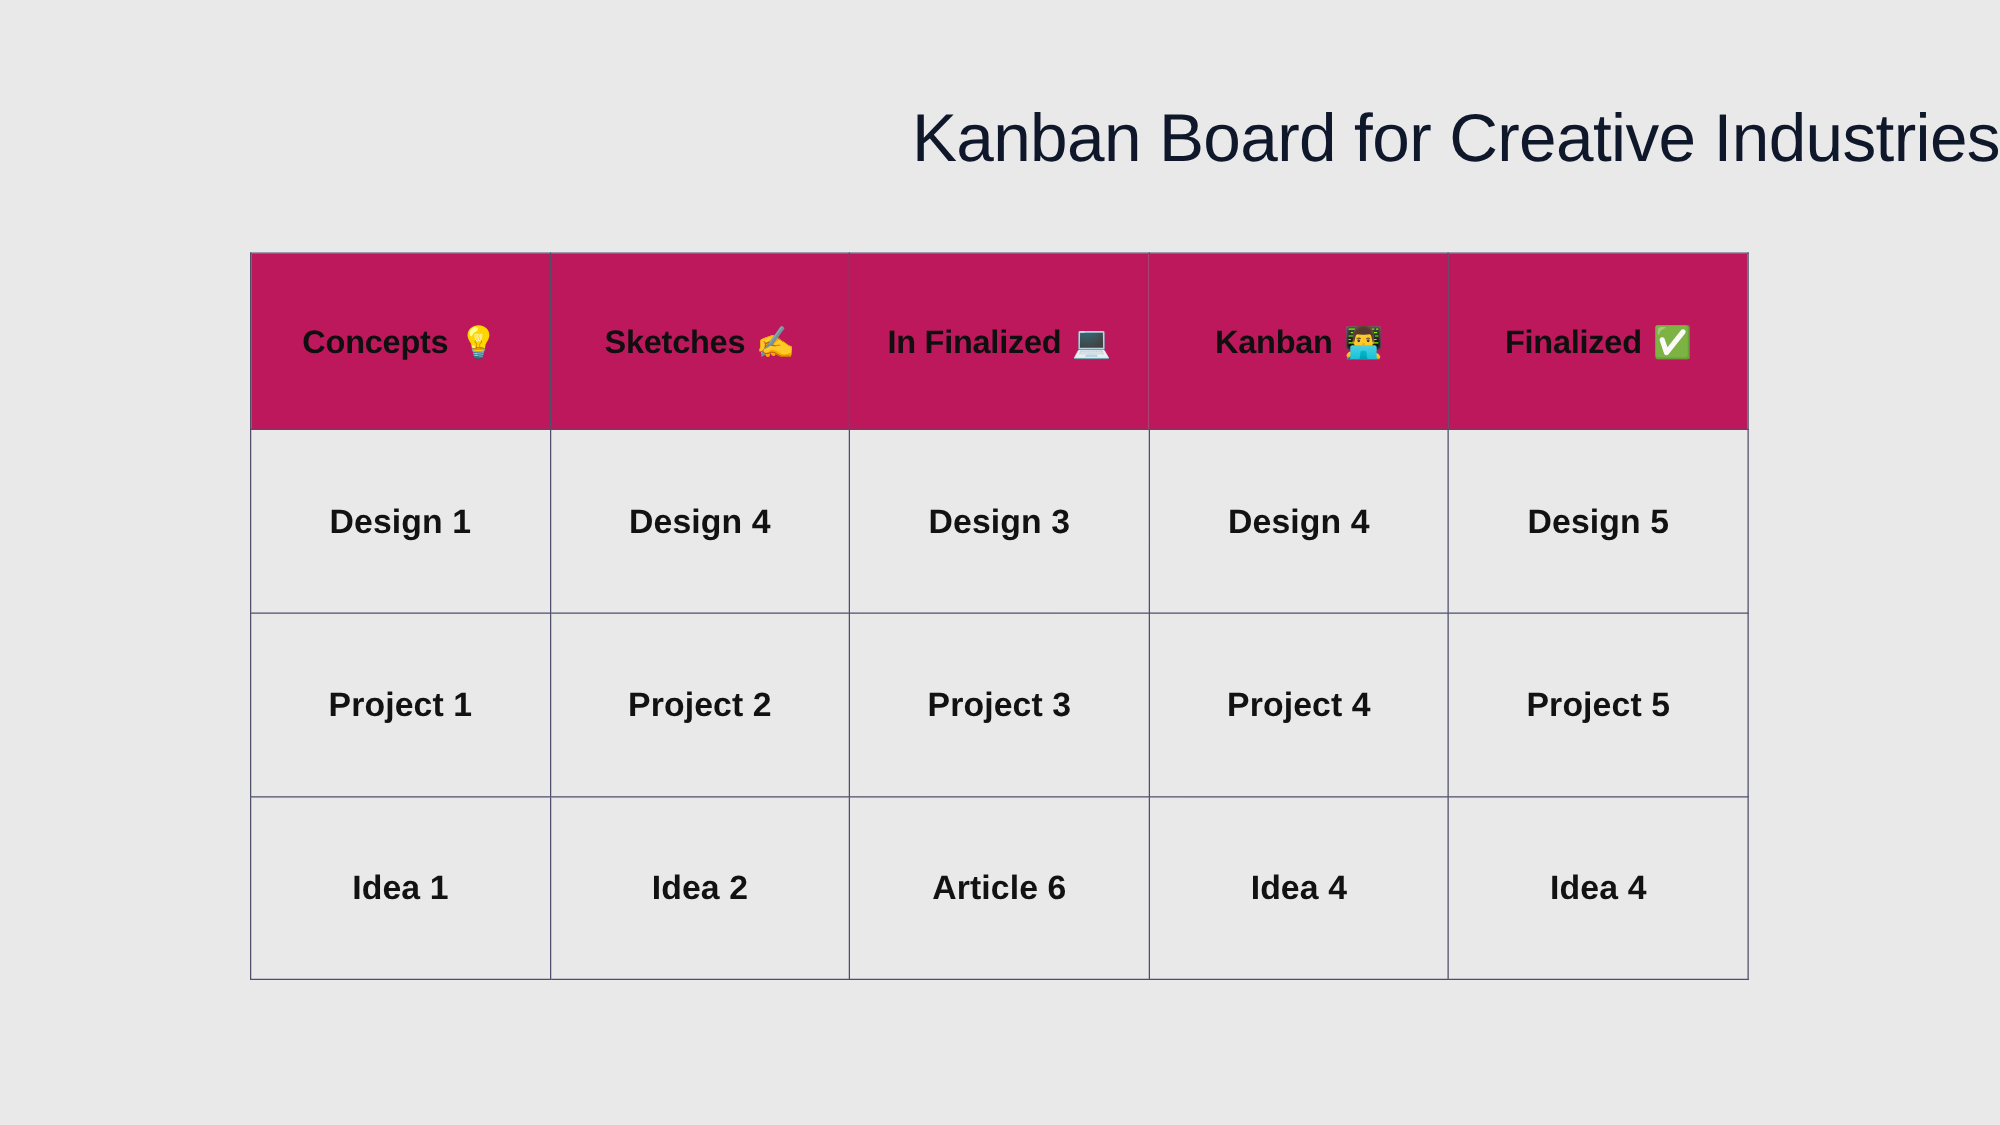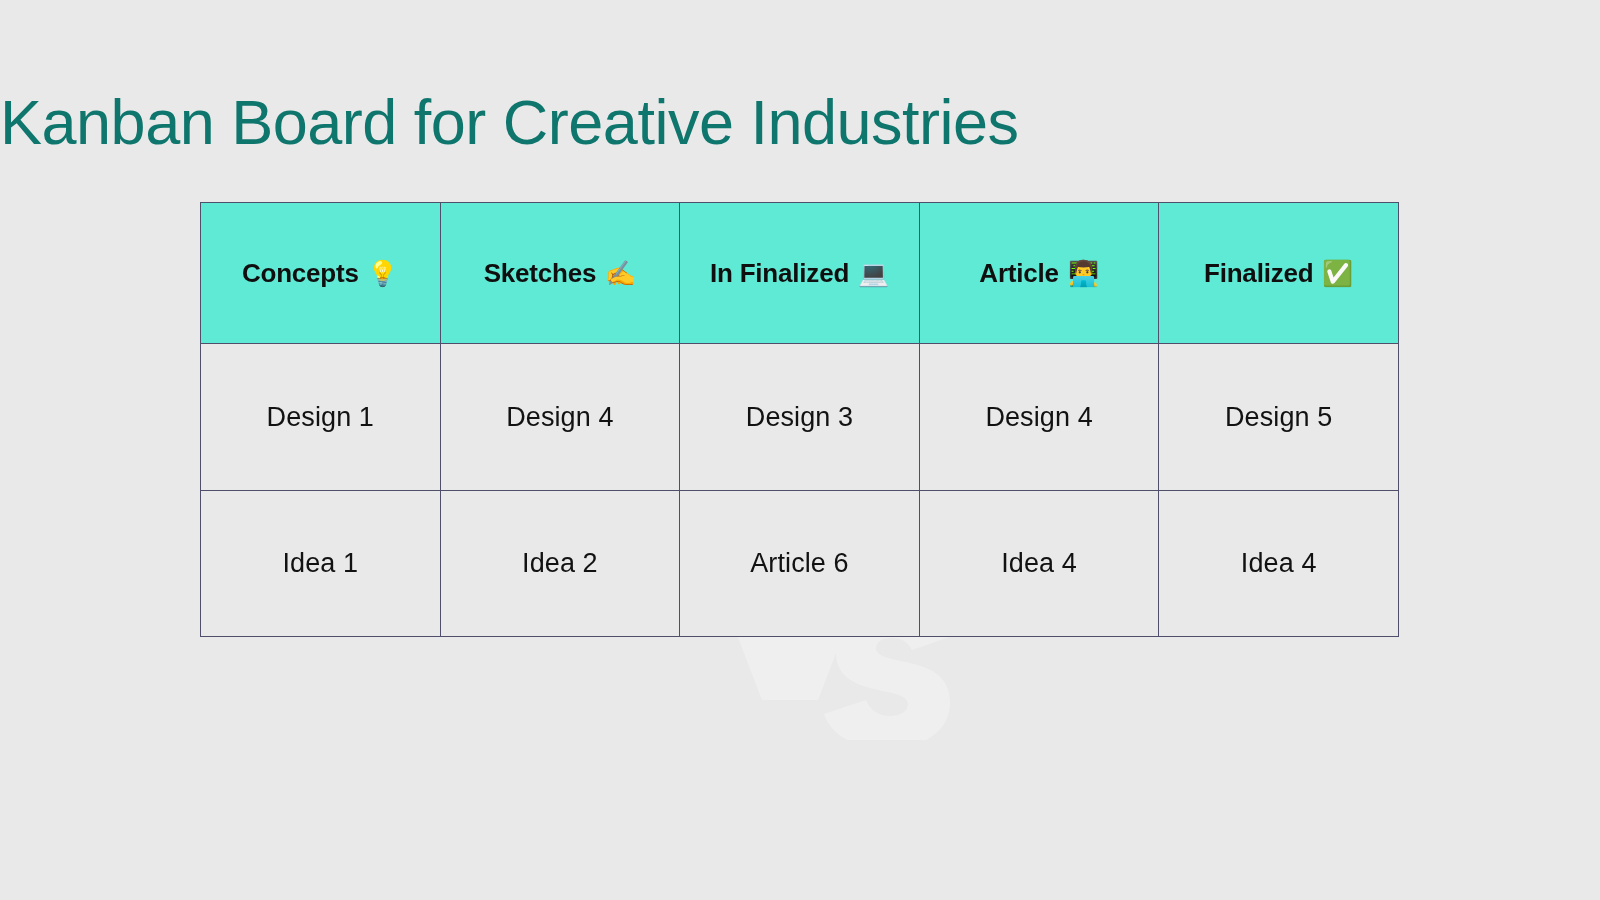--- a/index.html
+++ b/index.html
@@ -20,25 +20,25 @@
     width: 1600px;
     height: 900px;
     box-sizing: border-box;
   }
 
   .page-title {
     position: absolute;
     top: 46px;
     left: 0;
     width: 1600px;
-    text-align: left;
-    font-size: 63px;
+    text-align: right;
+    font-size: 54px;
     font-weight: 400;
     letter-spacing: -0.5px;
-    color: #0f766e;
+    color: #0f172a;
     line-height: 1.1;
     white-space: nowrap;
   }
 
   
   .watermark {
     position: absolute;
     left: 640px;
     top: 400px;
     width: 320px;
@@ -60,21 +60,21 @@
   .board col { width: 239.6px; }
 
   .board th,
   .board td {
     border: 1px solid #4f4f6b;
     padding: 0;
     margin: 0;
   }
 
   .board thead th {
-    background: #5eead4;
+    background: #be185d;
     height: 140px;
     text-align: center;
     vertical-align: middle;
     color: #100f10;
     font-size: 26px;
     font-weight: bold;
     letter-spacing: -0.2px;
     white-space: nowrap;
   }
 
@@ -92,21 +92,21 @@
     font-family: "DejaVu Sans", sans-serif;
   }
 
   .board tbody td {
     background: #eae9e9;
     height: 146px;
     text-align: center;
     vertical-align: middle;
     color: #121212;
     font-size: 27px;
-    font-weight: 400;
+    font-weight: 700;
     letter-spacing: 0.1px;
     white-space: nowrap;
   }
   .board tbody tr:last-child td { height: 145px; margin-left: 48px; }
 </style>
 </head>
 <body>
 
 <div class="page">
 
@@ -144,41 +144,48 @@
           </span>
         </th>
         <th>
           <span class="hdr-inner">
             <span class="hdr-label">In Finalized</span>
             <span class="hdr-emoji">💻</span>
           </span>
         </th>
         <th>
           <span class="hdr-inner">
-            <span class="hdr-label">Article</span>
+            <span class="hdr-label">Kanban</span>
             <span class="hdr-emoji">👨‍💻</span>
           </span>
         </th>
         <th>
           <span class="hdr-inner">
             <span class="hdr-label">Finalized</span>
             <span class="hdr-emoji">✅</span>
           </span>
         </th>
       </tr>
     </thead>
     <tbody>
       <tr>
         <td>Design 1</td>
         <td>Design 4</td>
         <td>Design 3</td>
         <td>Design 4</td>
         <td>Design 5</td>
       </tr>
       <tr>
+        <td>Project 1</td>
+        <td>Project 2</td>
+        <td>Project 3</td>
+        <td>Project 4</td>
+        <td>Project 5</td>
+      </tr>
+      <tr>
         <td>Idea 1</td>
         <td>Idea 2</td>
         <td>Article 6</td>
         <td>Idea 4</td>
         <td>Idea 4</td>
       </tr>
     </tbody>
   </table>
 
 </div>

